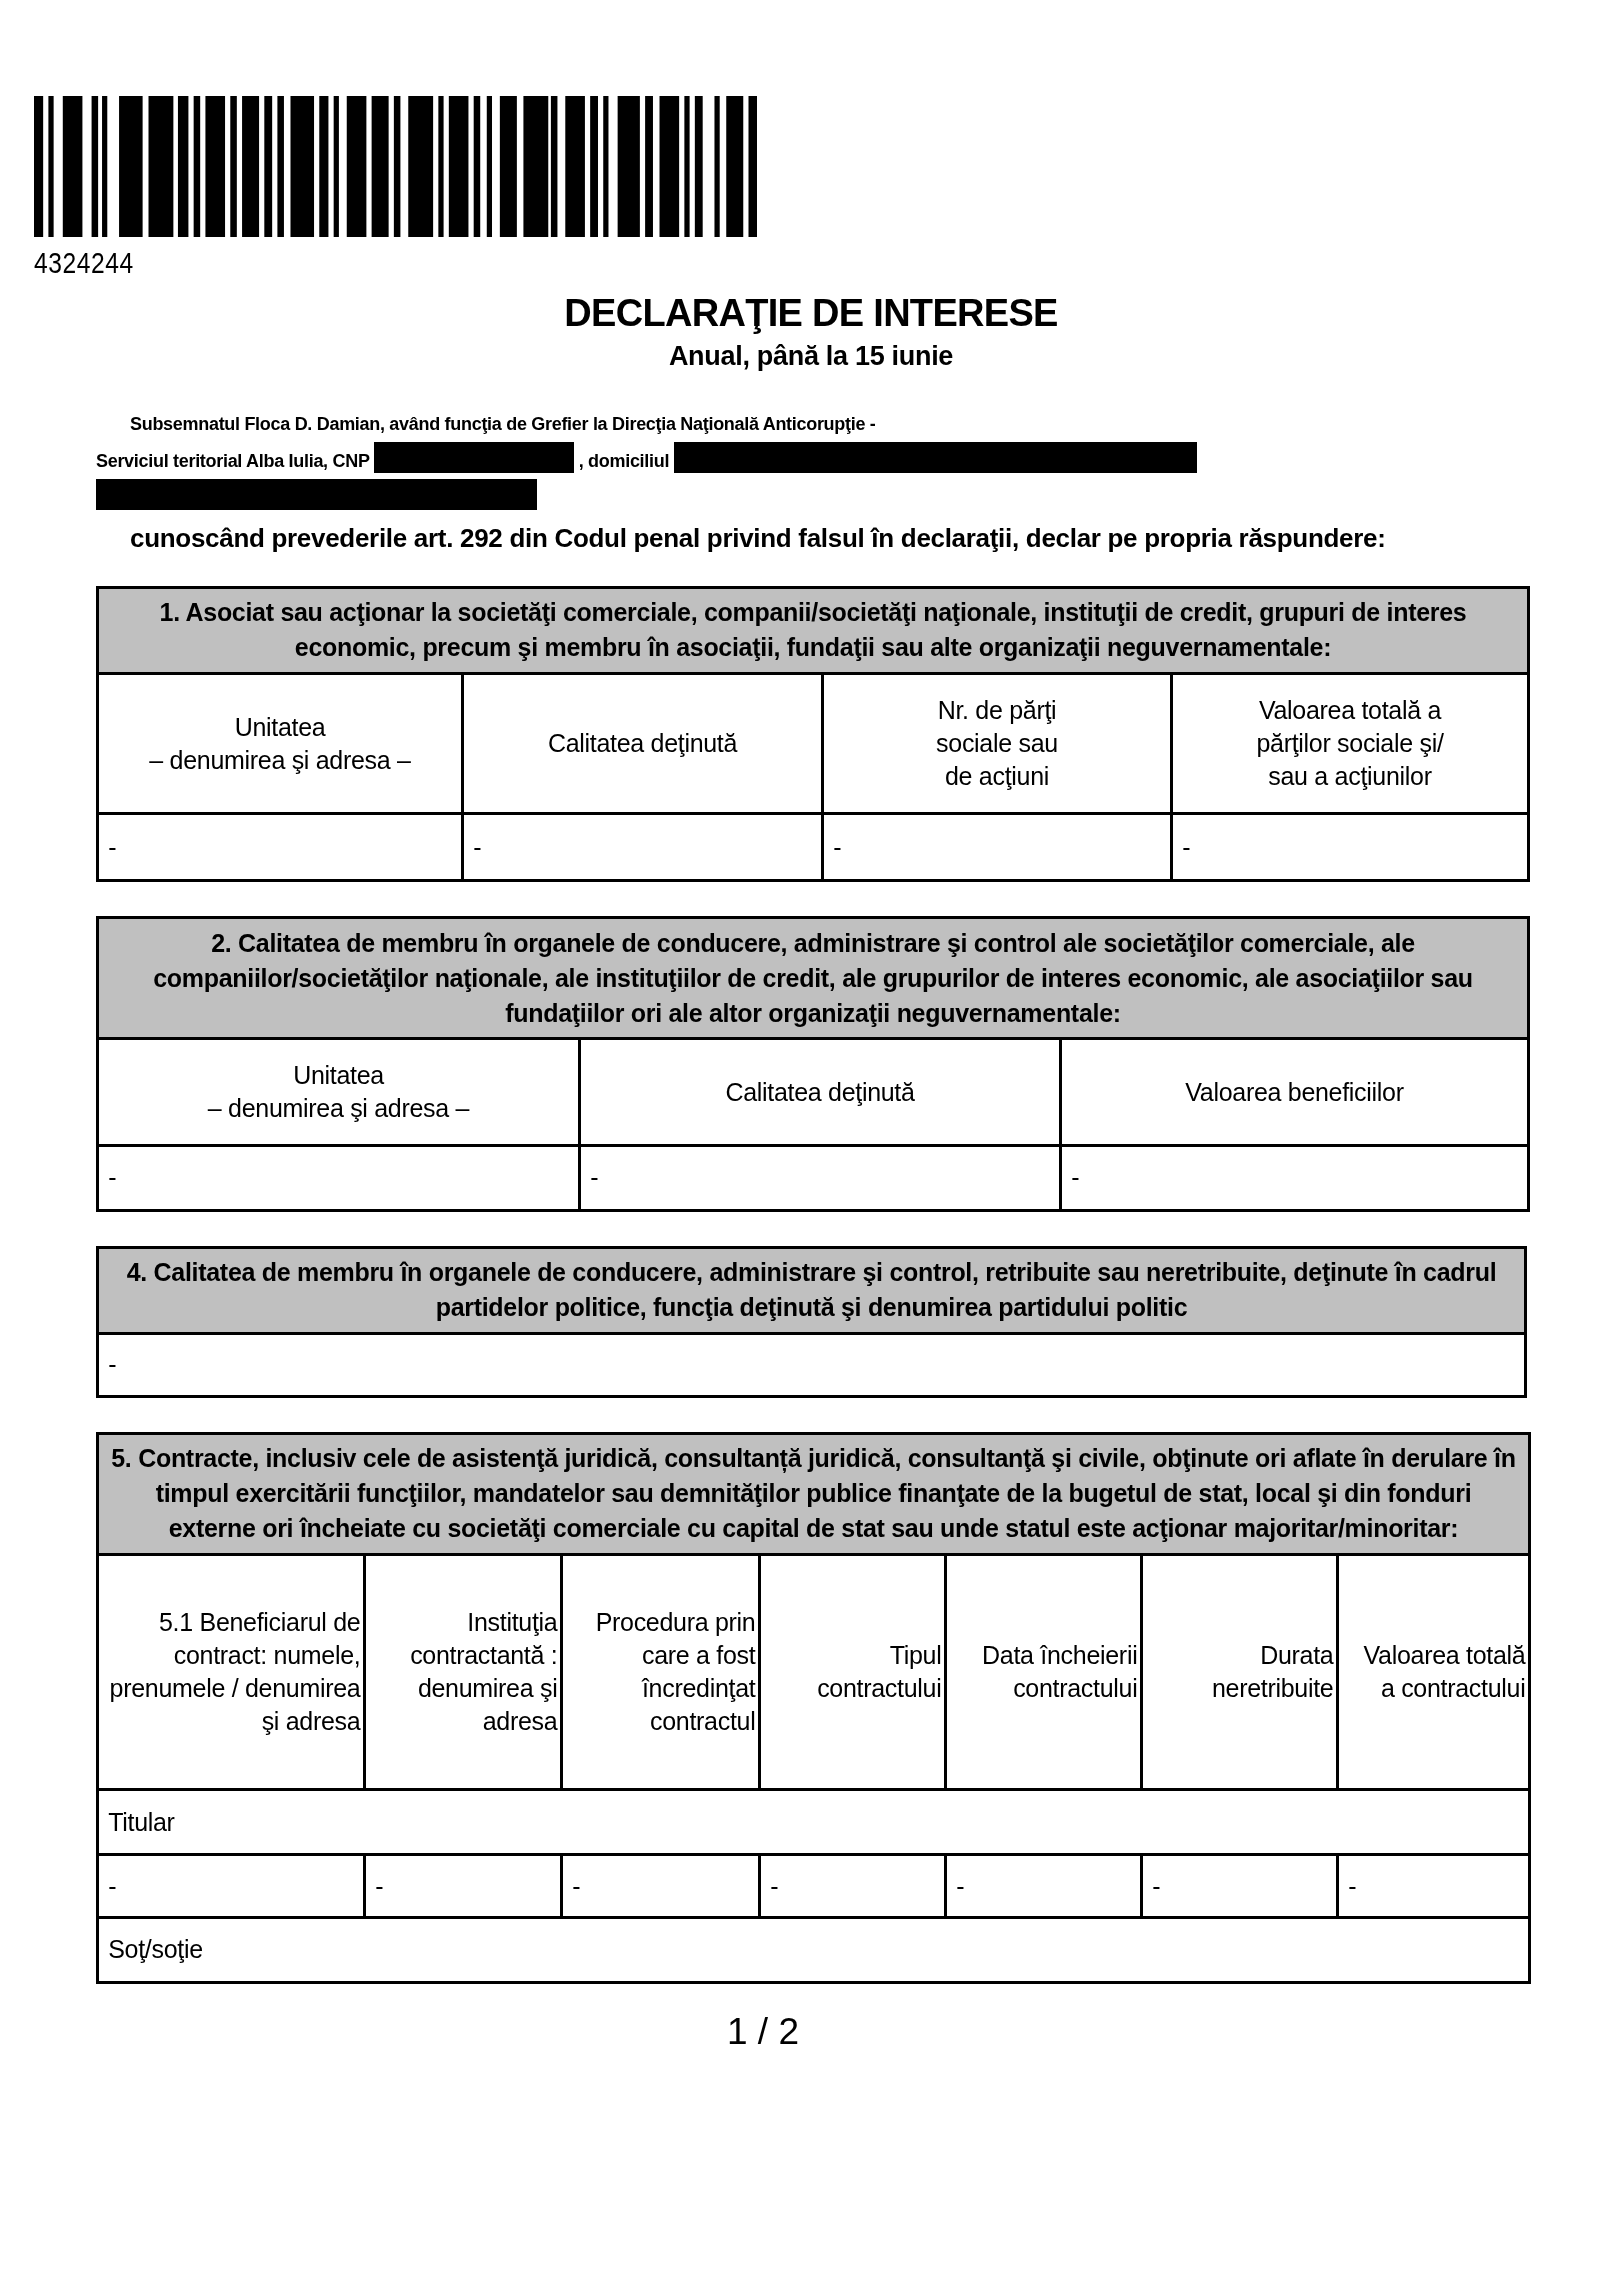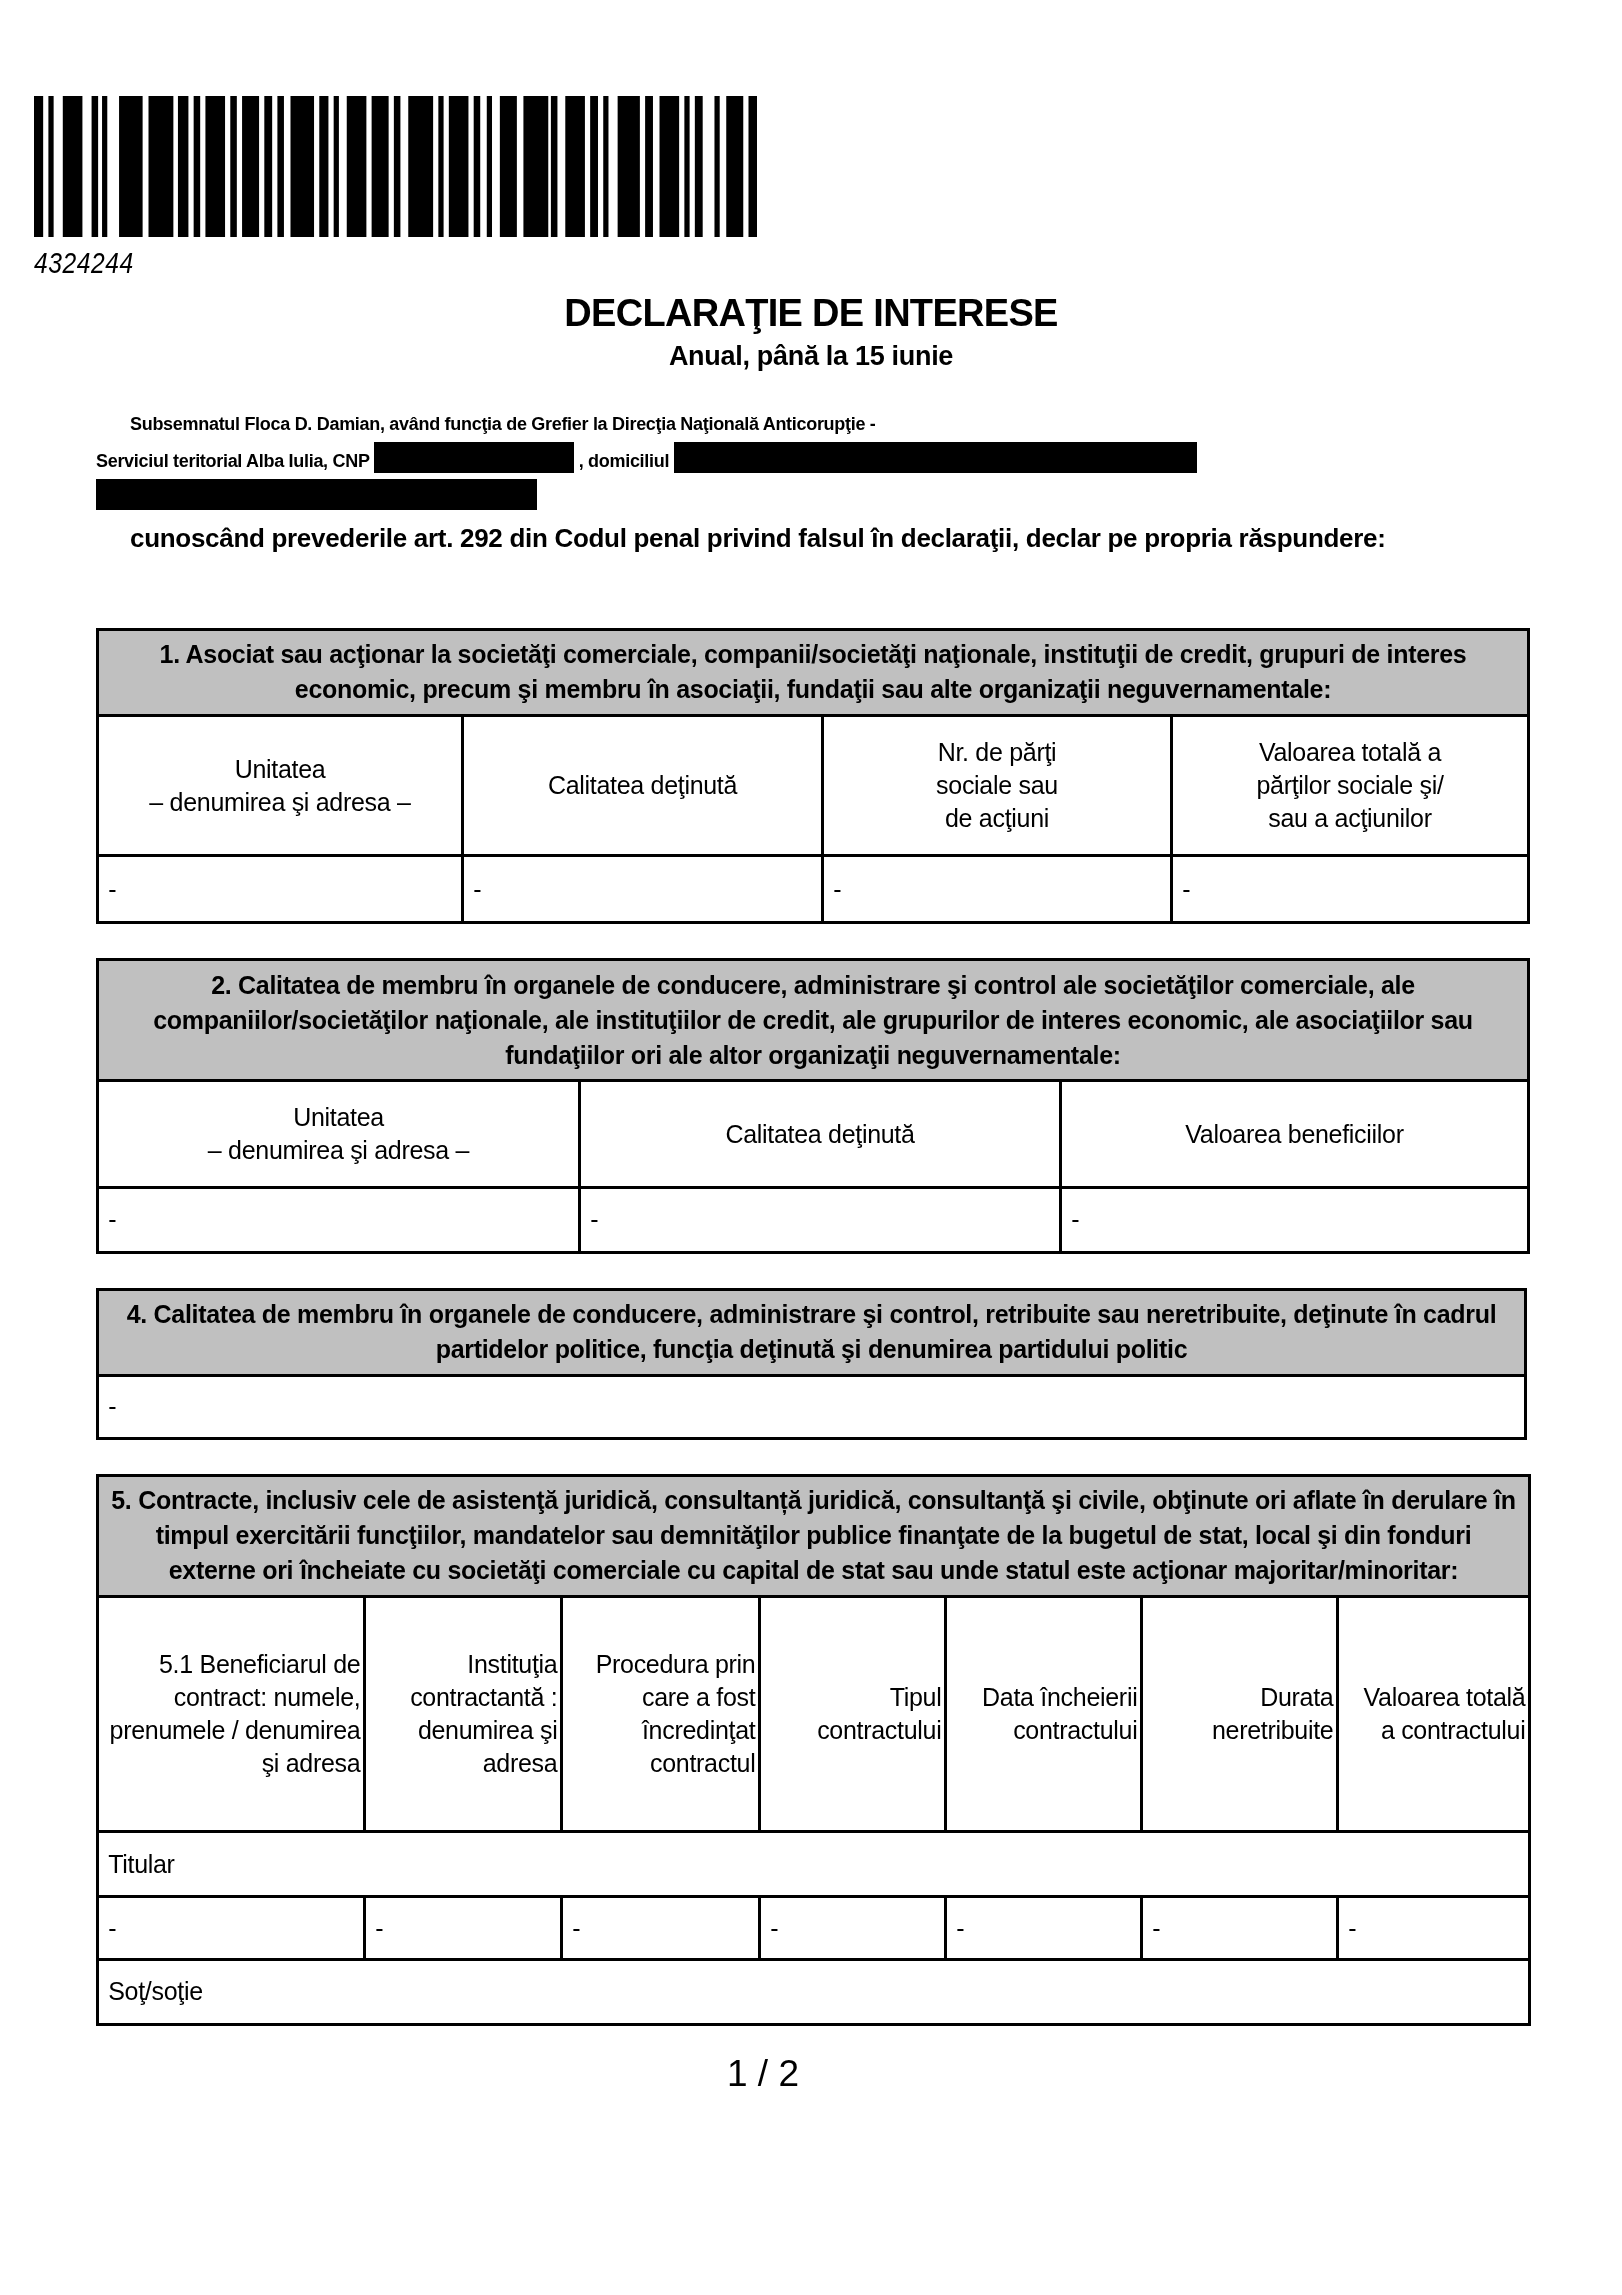--- a/index.html
+++ b/index.html
@@ -7,21 +7,21 @@
     position:relative;
     width:1622px;height:2295px;
     background:#ffffff;
     font-family:"Liberation Sans","DejaVu Sans",sans-serif;
     color:#000;
     overflow:hidden;
   }
   .content{margin:0 96px;width:1431px;}
 
   
-  .barcode-wrap{margin-top:96px;margin-left:34px;font-style:italic;}
+  .barcode-wrap{margin-top:96px;margin-left:34px;}
   .barcode-svg{display:block;width:723px;height:141px;}
   .barcode-number{
     margin-top:9.2px;font-size:30px;letter-spacing:0.7px;
     font-family:"Liberation Sans","DejaVu Sans",sans-serif;
     transform:scaleX(.82);transform-origin:left;
   }
 
   
   .doc-title{
     margin-top:11.8px;text-align:center;font-weight:bold;
@@ -139,21 +139,21 @@
 
   <div class="doc-title">DECLARAŢIE DE INTERESE</div>
   <div class="doc-subtitle">Anual, până la 15 iunie</div>
 
   <div class="content">
 
     <p class="intro"><span>Subsemnatul Floca D. Damian, având funcţia de Grefier la Direcţia Naţională Anticorupţie -</span><br><span>Serviciul teritorial Alba Iulia, CNP</span> <span class="redact" style="width:200px"></span> <span>, domiciliul</span> <span class="redact" style="width:523px"></span><br><span class="redact" style="width:441px;text-indent:0"></span></p>
 
     <p class="clause">cunoscând prevederile art. 292 din Codul penal privind falsul în declaraţii, declar pe propria răspundere:</p>
 
-    <table class="sect" style="margin-top:72px">
+    <table class="sect" style="margin-top:30px">
       <colgroup>
         <col style="width:365px">
           <col style="width:360px">
         <col style="width:349px">
           <col style="width:357px">
       </colgroup>
       <tbody>
           <tr>
         <th class="sect-title" colspan="4">1. Asociat sau acţionar la societăţi comerciale, companii/societăţi naţionale, instituţii de credit, grupuri de interes economic, precum şi membru în asociaţii, fundaţii sau alte organizaţii neguvernamentale:</th>
       </tr>

